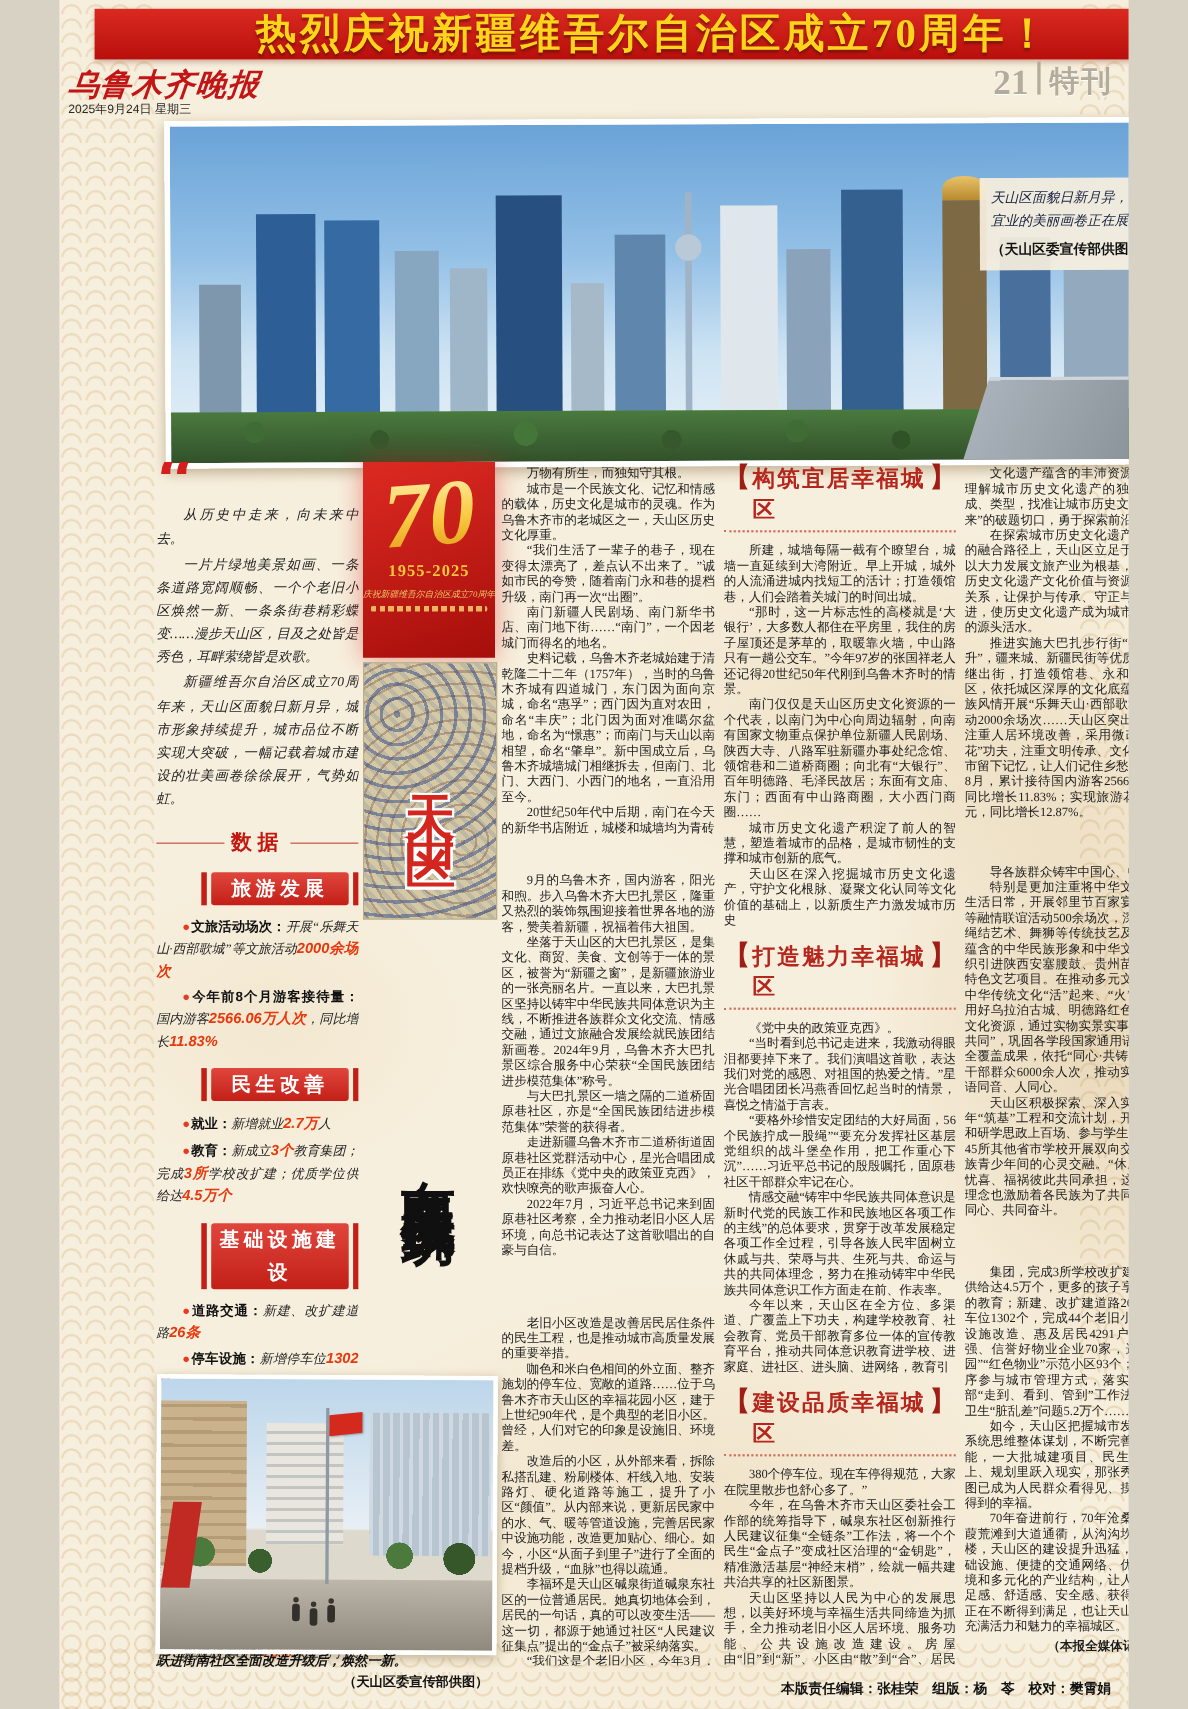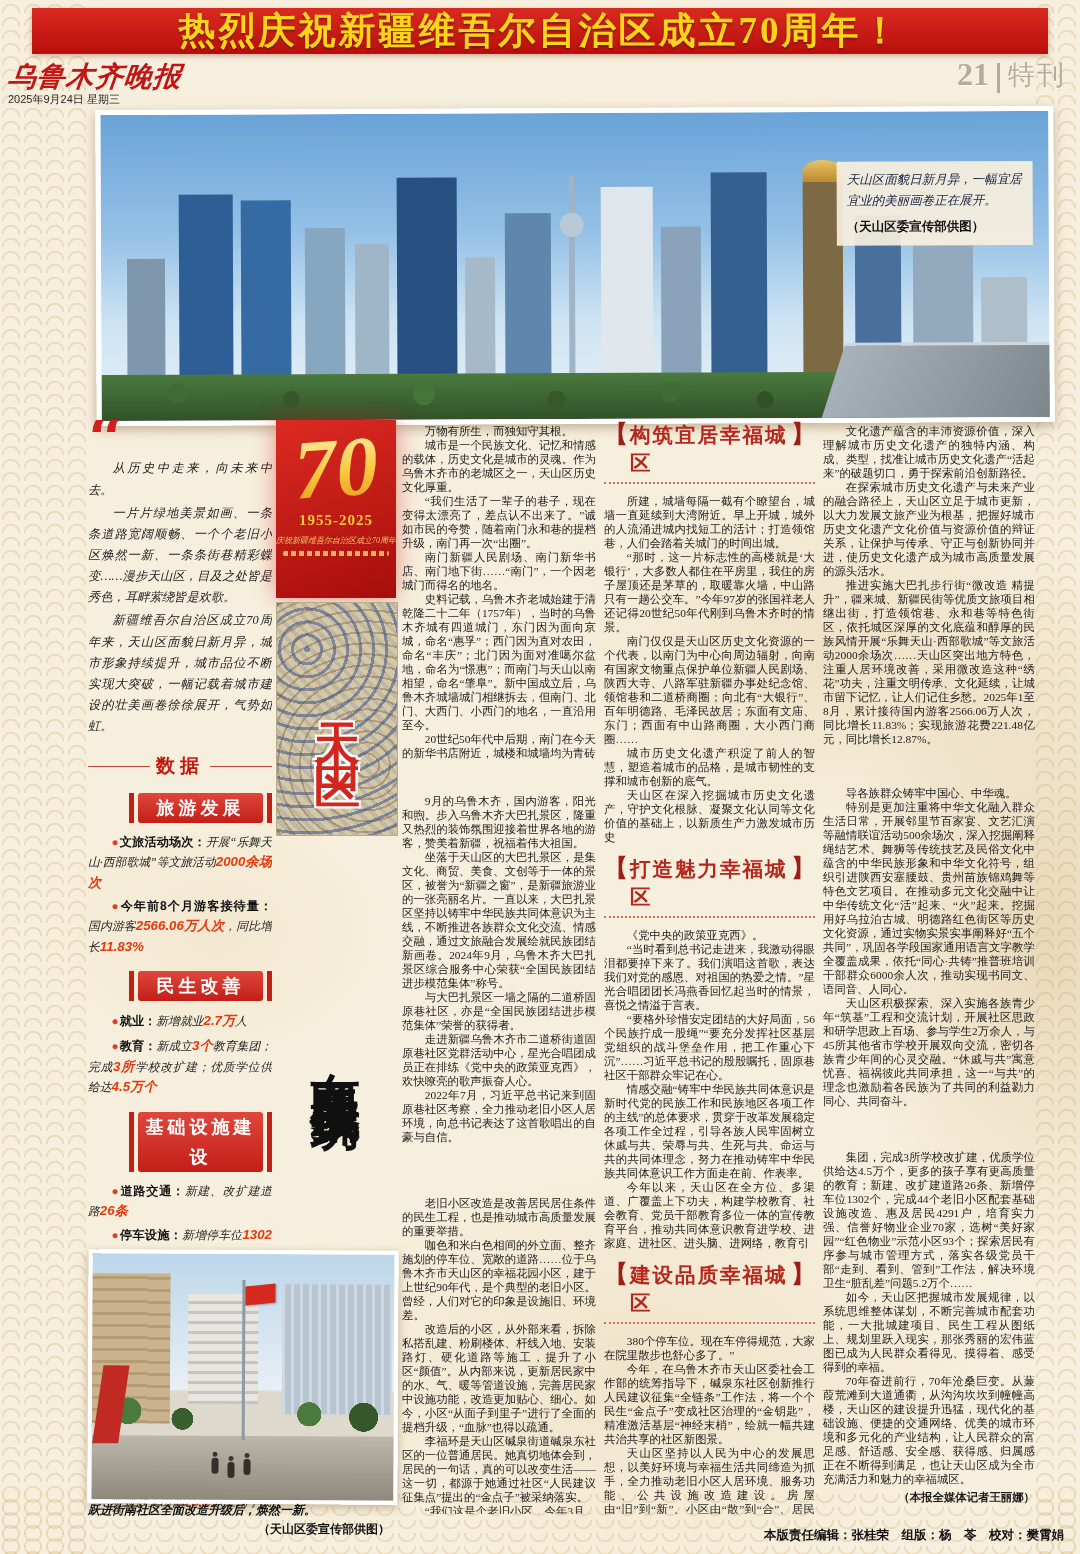--- a/index.html
+++ b/index.html
@@ -1,16 +1,16 @@
 <!DOCTYPE html>
 <html><head>
 <meta charset="utf-8">
 <style>
   html,body{margin:0;padding:0;background:#d8d2c4;}
-  .page{position:relative;width:1080px;height:1554px;margin:0 auto;overflow:hidden;
+  .page{position:relative;width:972px;height:1554px;margin:0 auto;overflow:hidden;
     background:#f7efdd;font-family:"Liberation Serif","DejaVu Serif",serif;}
   
   .edge{position:absolute;top:0;bottom:0;width:88px;pointer-events:none;opacity:.8;
     background-image:radial-gradient(circle at 50% 100%, rgba(196,154,83,0) 7px, rgba(196,154,83,.30) 7.5px, rgba(196,154,83,.30) 9px, rgba(196,154,83,0) 9.5px);
     background-size:22px 13px;}
   .edge-l{left:0;} .edge-r{right:0;width:46px;}
   .edge-b{position:absolute;left:0;right:0;bottom:0;height:60px;pointer-events:none;opacity:.75;
     background-image:radial-gradient(circle at 50% 0, rgba(196,154,83,0) 7px, rgba(196,154,83,.30) 7.5px, rgba(196,154,83,.30) 9px, rgba(196,154,83,0) 9.5px);
     background-size:22px 13px;}
   .texture{position:absolute;inset:0;pointer-events:none;
@@ -22,24 +22,24 @@
   
   .banner{position:absolute;left:32px;top:8px;width:1016px;height:46px;
     background:linear-gradient(180deg,#d92a20,#b90f0c);display:flex;align-items:center;justify-content:center;
     box-shadow:0 2px 5px rgba(120,40,20,.35);}
   .banner span{font-weight:800;font-size:37px;letter-spacing:3px;color:#ffd51c;
     text-shadow:0 2px 2px rgba(90,20,10,.6);font-family:"Liberation Serif",serif;}
   
   .masthead{position:absolute;left:8px;top:58px;font-size:28px;font-weight:800;font-style:italic;
     color:#c21616;transform:skewX(-6deg);letter-spacing:1px;}
   .dateline{position:absolute;left:8px;top:92px;font-size:11px;color:#2a2a2a;font-family:"Liberation Sans",sans-serif;}
-  .corner{position:absolute;right:14px;top:56px;display:flex;align-items:flex-end;gap:8px;color:#b3ab9b;}
+  .corner{position:absolute;right:14px;top:56px;display:flex;align-items:flex-start;gap:8px;color:#b3ab9b;}
   .corner .num{font-size:32px;font-weight:800;text-shadow:0 1px 0 #fff;}
   .corner .bar{width:3px;height:30px;background:#b3ab9b;}
-  .corner .lab{font-size:27px;font-weight:400;text-shadow:0 1px 0 #fff;letter-spacing:2px;}
+  .corner .lab{font-size:27px;font-weight:700;text-shadow:0 1px 0 #fff;letter-spacing:2px;}
   
   .hero{position:absolute;left:96px;top:108px;width:948px;height:306px;border:5px solid #fff;
     box-shadow:0 4px 12px rgba(110,80,35,.4);transform:rotate(-.25deg);overflow:hidden;
     background:linear-gradient(180deg,#6aa3d8 0%,#93c0e6 38%,#cde3f3 68%,#e9f2f8 100%);}
   .bld{position:absolute;bottom:44px;background-image:repeating-linear-gradient(90deg,rgba(255,255,255,.22) 0 2px,transparent 2px 6px),repeating-linear-gradient(0deg,rgba(255,255,255,.12) 0 2px,transparent 2px 7px);}
   .spire{position:absolute;bottom:44px;left:468px;width:6px;height:200px;background:#9fb4c6;}
   .spire::before{content:"";position:absolute;left:-9px;top:38px;width:24px;height:24px;border-radius:50%;background:#b9c9d8;}
   .gold-top{position:absolute;left:702px;bottom:236px;width:40px;height:22px;border-radius:50% 50% 0 0;background:linear-gradient(#e8c36a,#b98a2e);}
   .trees{position:absolute;left:0;right:0;bottom:0;height:46px;
     background:

